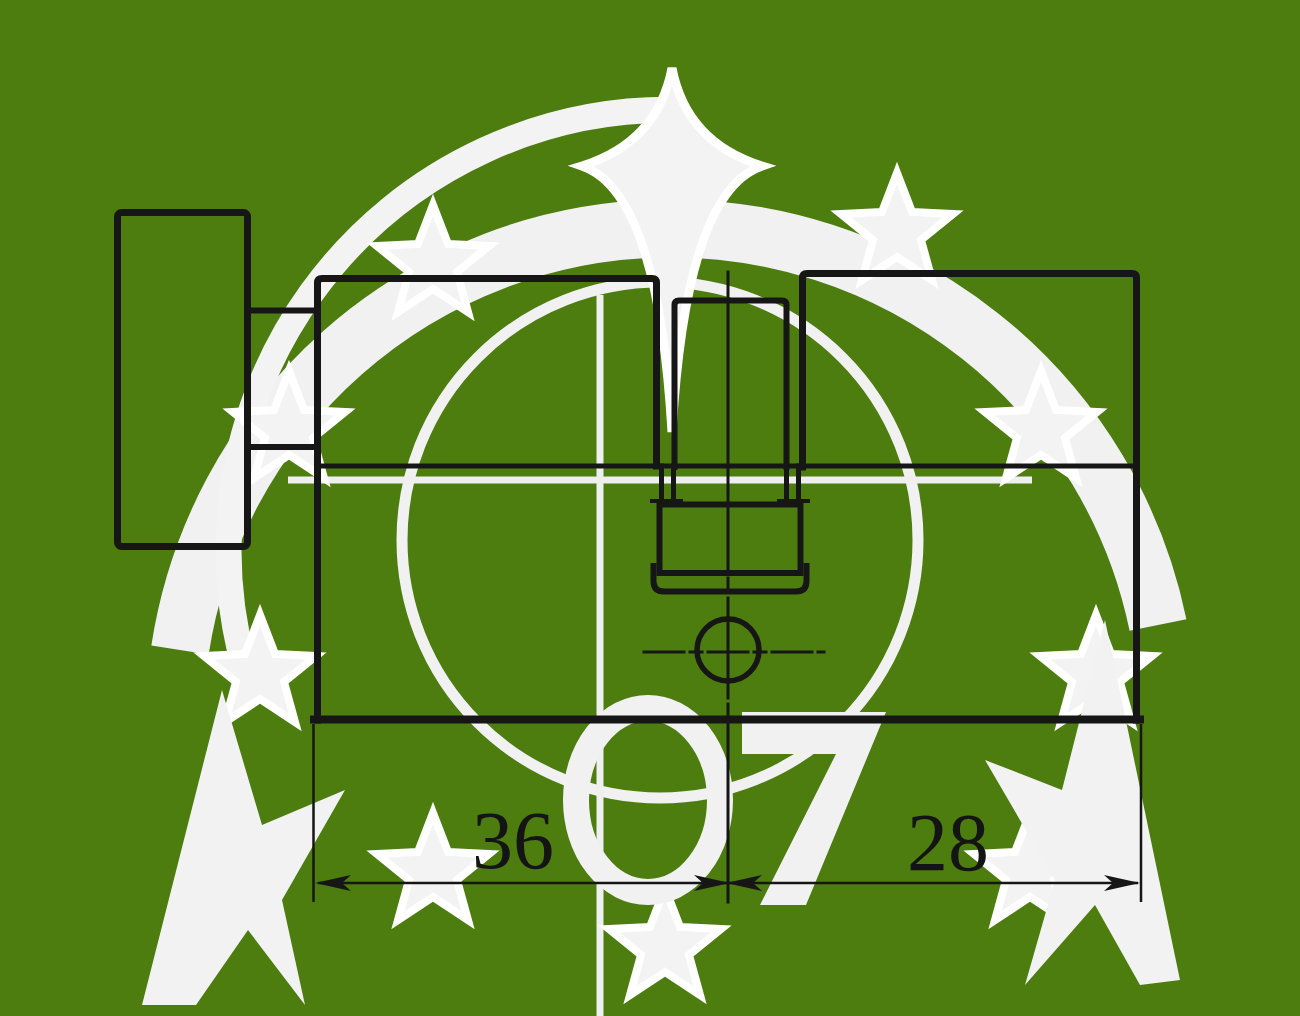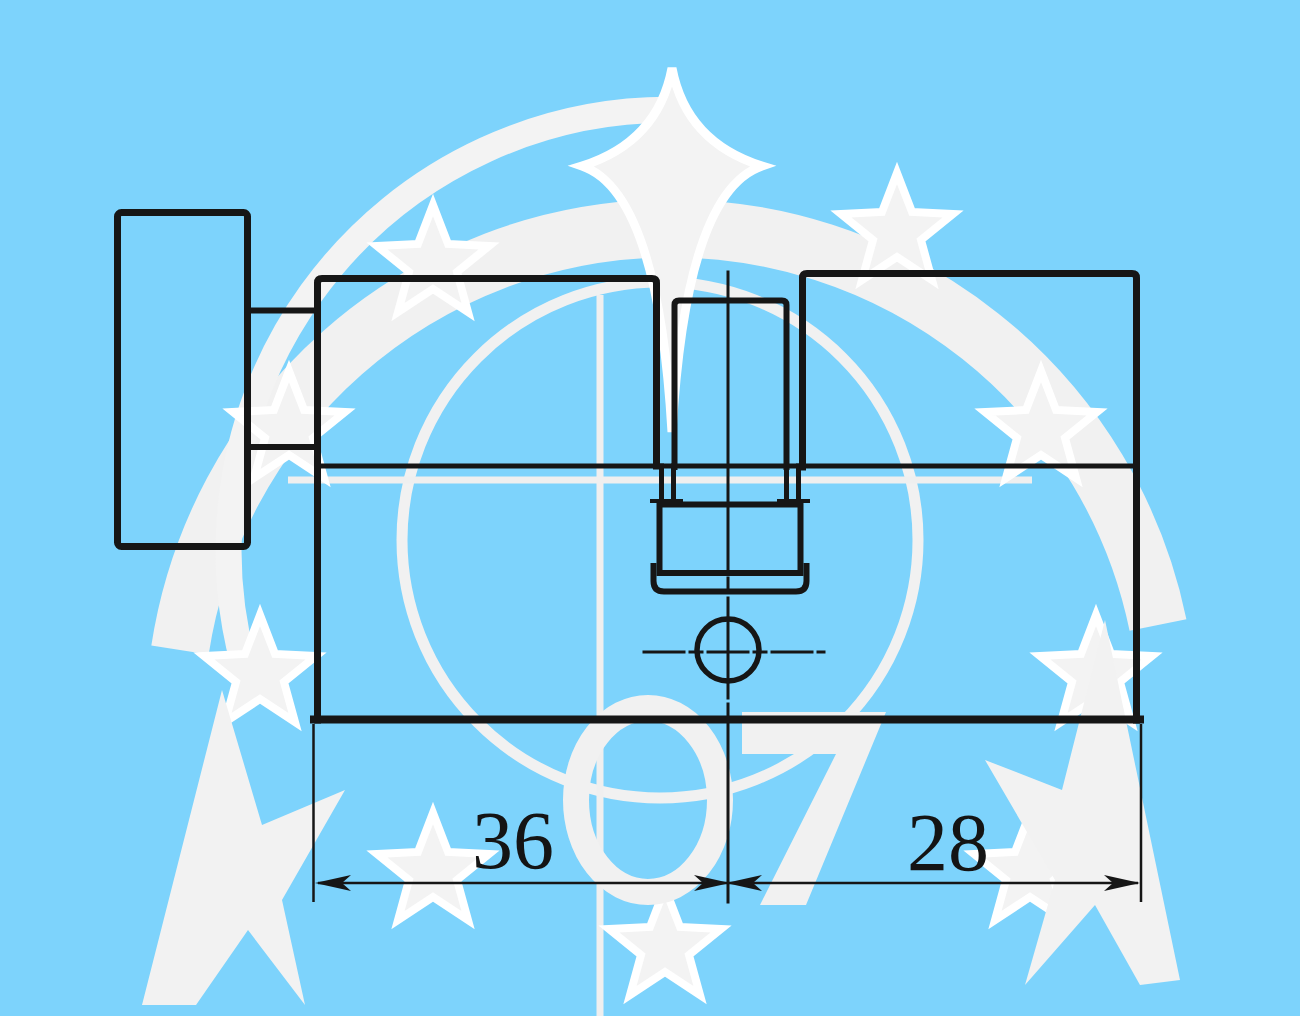--- a/index.html
+++ b/index.html
@@ -1,16 +1,16 @@
 <!DOCTYPE html>
 <html><head>
 <meta charset="utf-8">
 <style>
   html,body{margin:0;padding:0;background:#ffffff;}
-  .stage{position:relative;width:1300px;height:1016px;background:#7dd3fc;overflow:hidden;
+  .stage{position:relative;width:1300px;height:1016px;background:#4d7c0f;overflow:hidden;
          font-family:"Liberation Serif","DejaVu Serif",serif;}
   svg{display:block;}
   text.dim-label{font-family:"Liberation Serif","DejaVu Serif",serif;
                  font-size:82px;fill:#141414;}
 </style>
 </head>
 <body>
 
 <div class="stage">
 <svg width="1300" height="1016" viewBox="0 0 1300 1016">

